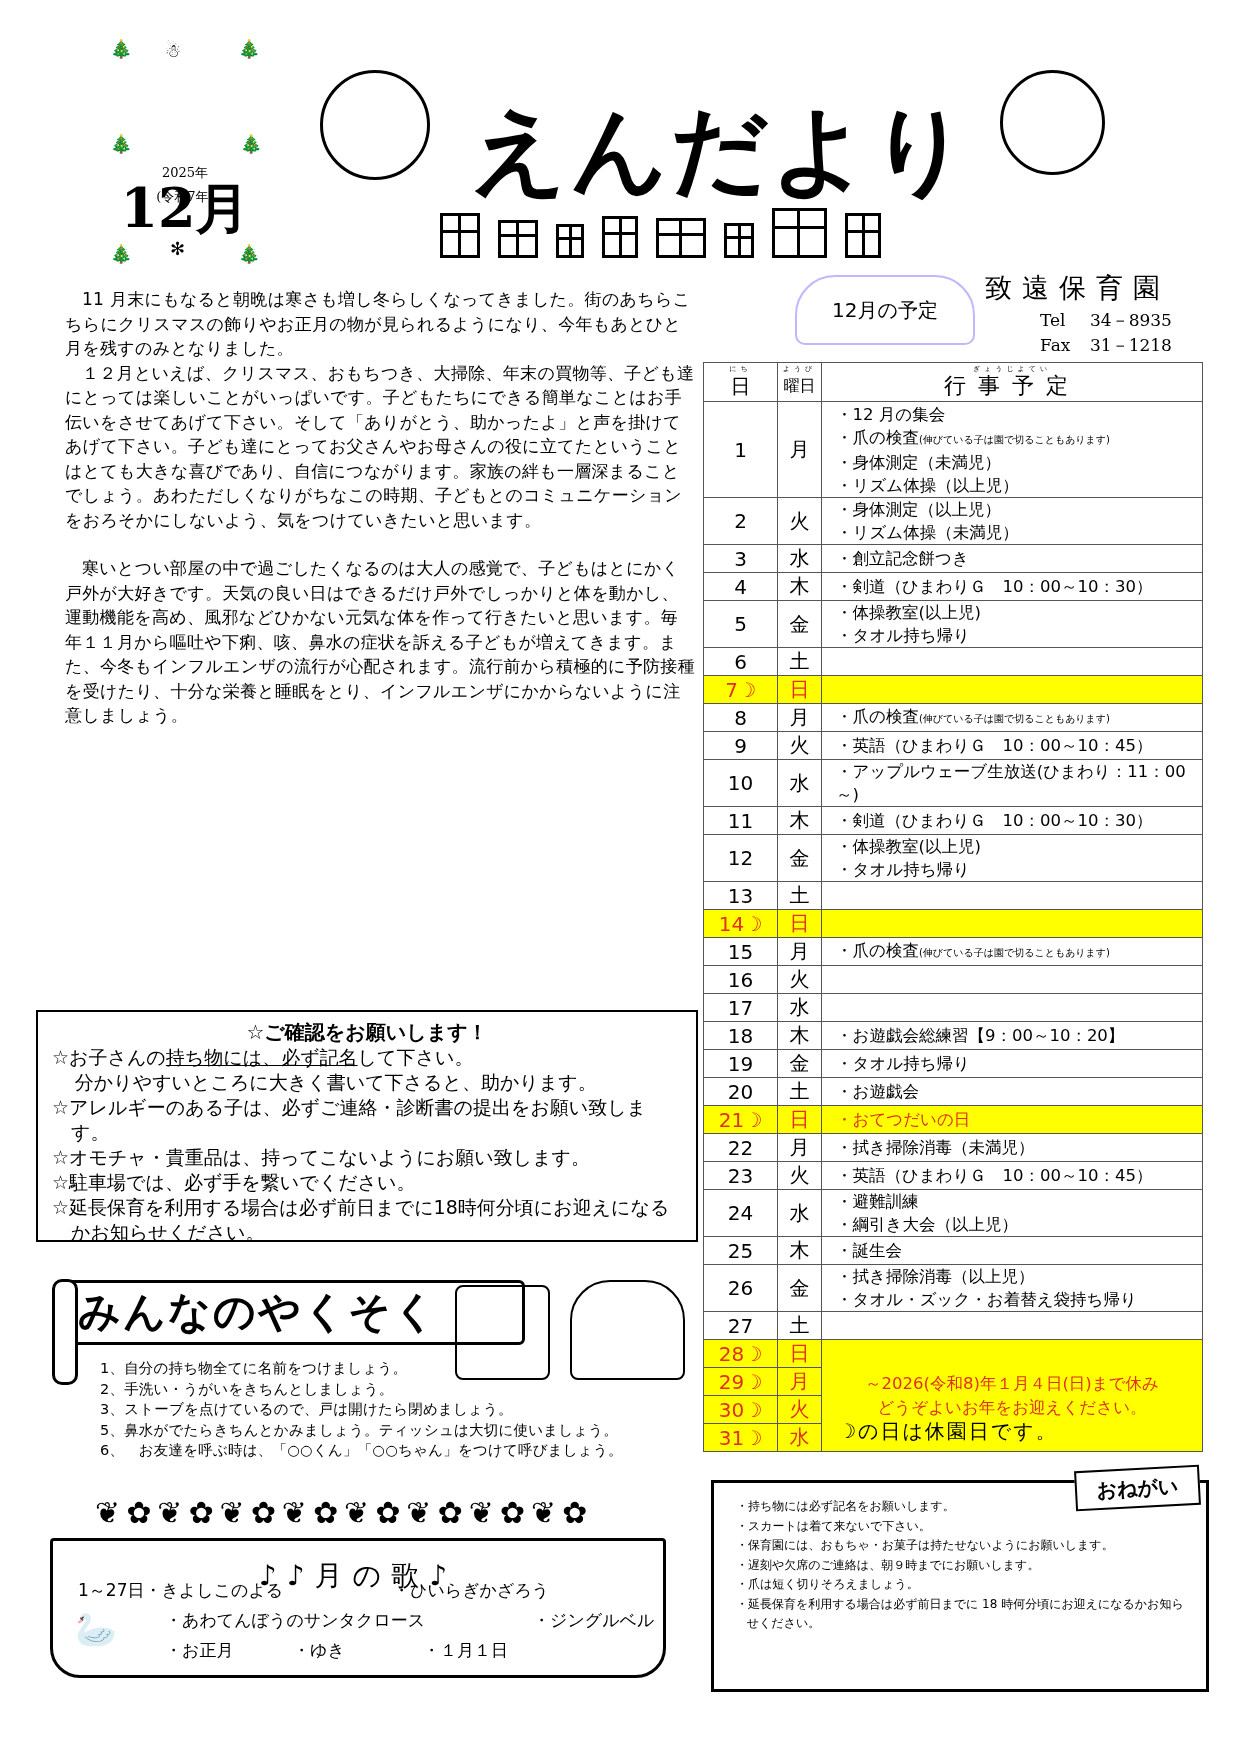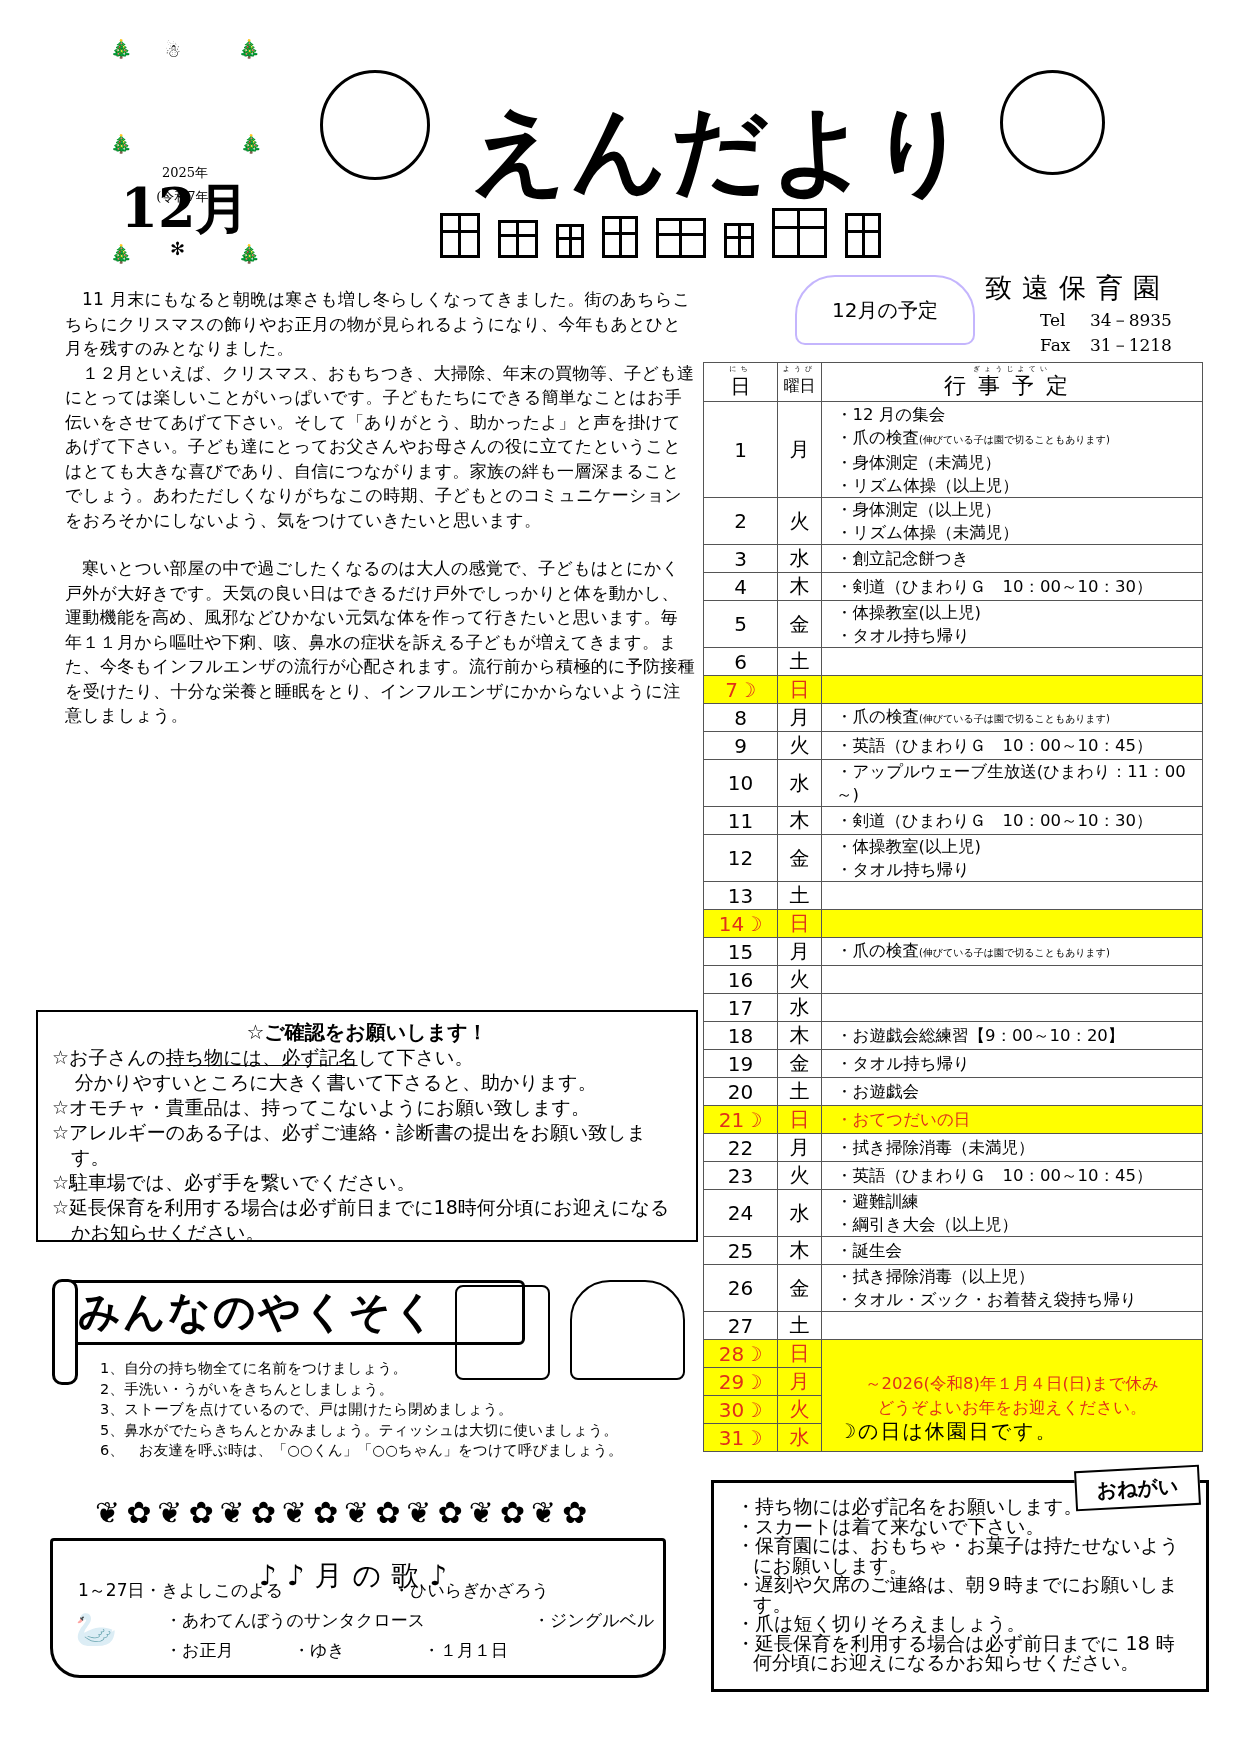--- a/index.html
+++ b/index.html
@@ -59,21 +59,21 @@
   td.d { width: 74px; text-align: center; font-size: 20px; }
   td.w { width: 44px; text-align: center; font-size: 20px; }
   td.e { padding-left: 14px !important; font-size: 16.5px; line-height: 23px; }
   td.e .small { font-size: 10px; }
   tr.hol td { background: #ffff00; color: #e0301a; }
   td.holnote { text-align: center; font-size: 16.5px; line-height: 24px; }
 
   .holiday-note { position: absolute; left: 838px; top: 1418px; font-size: 20px; letter-spacing: 2px; }
 
   
-  .req-box { position: absolute; left: 711px; top: 1480px; width: 498px; height: 212px; border: 3px solid #000; padding: 14px 16px 0 22px; font-size: 19px; line-height: 19.5px; }
+  .req-box { position: absolute; left: 711px; top: 1480px; width: 498px; height: 212px; border: 3px solid #000; padding: 14px 16px 0 22px; font-size: 12px; line-height: 19.5px; }
   .req-box .item { padding-left: 0.9em; text-indent: -0.9em; }
   .onegai { position: absolute; left: 1075px; top: 1468px; width: 125px; height: 40px; border: 2px solid #000; background: #fff; font-size: 20px; font-weight: bold; text-align: center; line-height: 36px; transform: rotate(-3deg); }
 </style>
 </head>
 <body>
 
 <div class="date-box">
   <span class="deco" style="left:0;top:0">🎄</span>
   <span class="deco" style="left:55px;top:2px">☃</span>
   <span class="deco" style="left:128px;top:0">🎄</span>
@@ -115,22 +115,22 @@
 <div class="body-text">
   <p>11 月末にもなると朝晩は寒さも増し冬らしくなってきました。街のあちらこちらにクリスマスの飾りやお正月の物が見られるようになり、今年もあとひと月を残すのみとなりました。</p>
   <p>１２月といえば、クリスマス、おもちつき、大掃除、年末の買物等、子ども達にとっては楽しいことがいっぱいです。子どもたちにできる簡単なことはお手伝いをさせてあげて下さい。そして「ありがとう、助かったよ」と声を掛けてあげて下さい。子ども達にとってお父さんやお母さんの役に立てたということはとても大きな喜びであり、自信につながります。家族の絆も一層深まることでしょう。あわただしくなりがちなこの時期、子どもとのコミュニケーションをおろそかにしないよう、気をつけていきたいと思います。</p>
   <p class="gap">寒いとつい部屋の中で過ごしたくなるのは大人の感覚で、子どもはとにかく戸外が大好きです。天気の良い日はできるだけ戸外でしっかりと体を動かし、運動機能を高め、風邪などひかない元気な体を作って行きたいと思います。毎年１１月から嘔吐や下痢、咳、鼻水の症状を訴える子どもが増えてきます。また、今冬もインフルエンザの流行が心配されます。流行前から積極的に予防接種を受けたり、十分な栄養と睡眠をとり、インフルエンザにかからないように注意しましょう。</p>
 </div>
 
 <div class="confirm-box">
   <div class="head">☆ご確認をお願いします！</div>
   <div class="item"><span>☆お子さんの</span><span class="u">持ち物には、必ず記名</span><span>して下さい。</span></div>
   <div class="cont">分かりやすいところに大きく書いて下さると、助かります。</div>
+  <div class="item">☆アレルギーのある子は、必ずご連絡・診断書の提出をお願い致します。</div>
   <div class="item">☆オモチャ・貴重品は、持ってこないようにお願い致します。</div>
-  <div class="item">☆アレルギーのある子は、必ずご連絡・診断書の提出をお願い致します。</div>
   <div class="item">☆駐車場では、必ず手を繋いでください。</div>
   <div class="item">☆延長保育を利用する場合は必ず前日までに18時何分頃にお迎えになるかお知らせください。</div>
 </div>
 
 <div class="promise-banner"><span>みんなのやくそく</span></div>
 <div class="illus" style="left:455px;top:1285px;width:95px;height:95px;"></div>
 <div class="illus" style="left:570px;top:1280px;width:115px;height:100px;border-radius:40px 40px 8px 8px;"></div>
 <div class="promise-list">
   <div>1、自分の持ち物全てに名前をつけましょう。</div>
   <div>2、手洗い・うがいをきちんとしましょう。</div>

